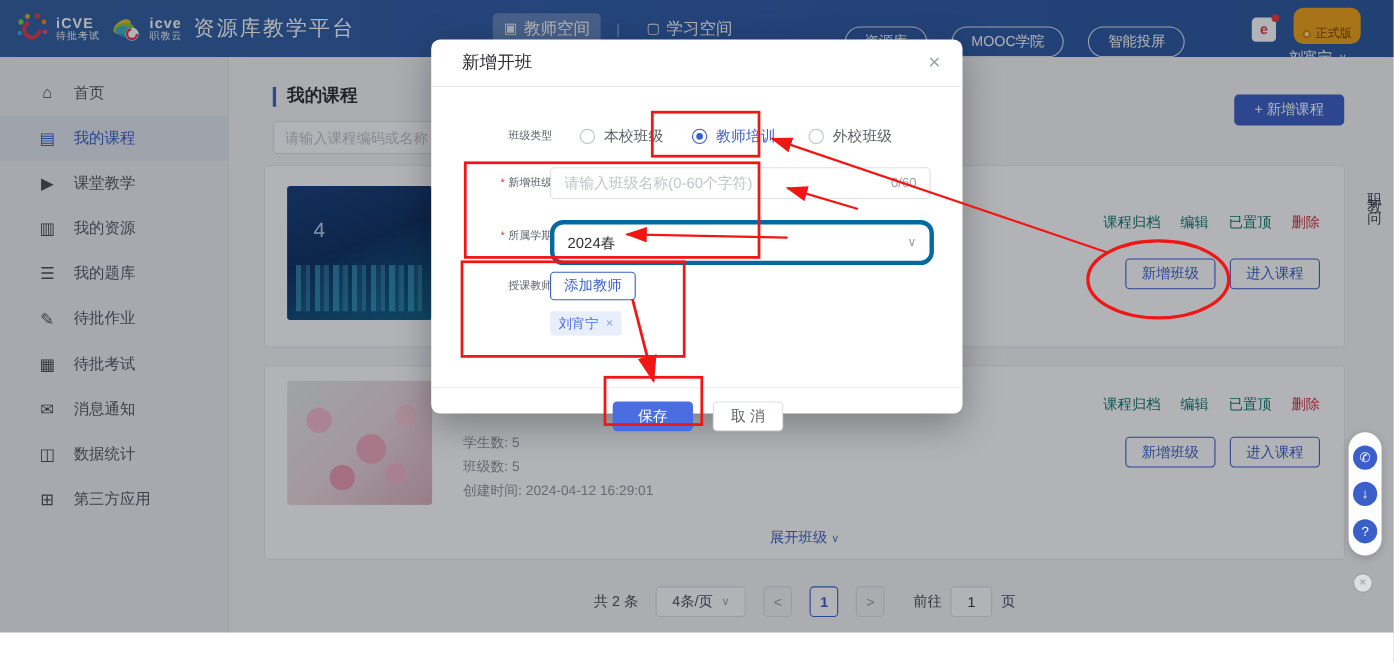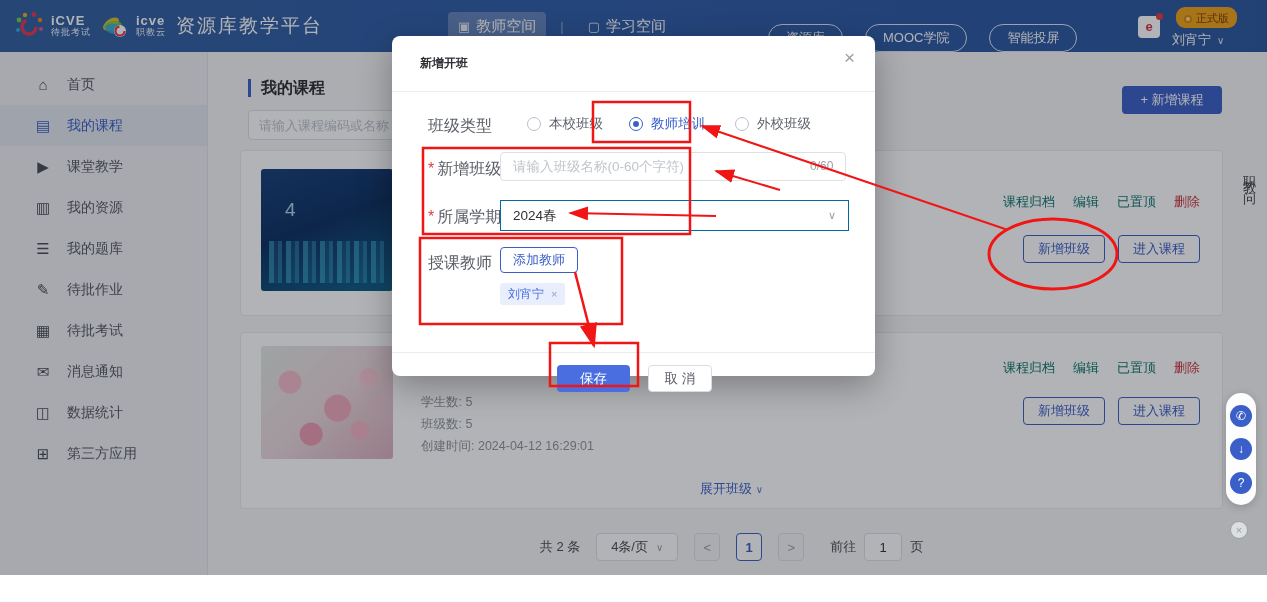--- a/index.html
+++ b/index.html
@@ -17,21 +17,21 @@
 .hnav .tab{display:flex;gap:6px;align-items:center;padding:5px 10px;border-radius:4px;cursor:pointer}
 .hnav .tab.active{background:rgba(255,255,255,.25)}
 .tab-ico{font-size:13px;opacity:.9}
 .hdivider{color:rgba(255,255,255,.45);font-size:13px}
 .hpills{position:absolute;left:768px;top:0;height:52px;display:flex;align-items:flex-end;gap:22px}
 .pill{border:1px solid rgba(255,255,255,.85);border-radius:15px;padding:4px 17px;font-size:13px;cursor:pointer;white-space:nowrap}
 .huser{position:absolute;left:1138px;top:7px;display:flex;gap:12px}
 .uicon{width:22px;height:22px;background:#fff;border-radius:4px;position:relative;color:#d8344a;font-weight:bold;text-align:center;line-height:22px;font-size:13px;margin-top:9px;cursor:pointer}
 .uicon .dot{position:absolute;right:-3px;top:-3px;width:7px;height:7px;background:#e23b3b;border-radius:50%}
 .ublock{display:flex;flex-direction:column;align-items:flex-start;gap:3px}
-.vbadge{background:#f0a21a;color:#7c3f00;font-size:11px;border-radius:9px;padding:4px 8px 2px;display:flex;align-items:center;gap:4px;margin-left:4px}
+.vbadge{background:#f0a21a;color:#7c3f00;font-size:11px;border-radius:9px;padding:16px 8px 2px;display:flex;align-items:center;gap:4px;margin-left:4px}
 .medal{width:8px;height:8px;border-radius:50%;background:#ffe08a;border:2px solid #d8860b;display:inline-block}
 .uname{font-size:13px;color:#fff;display:flex;gap:6px;align-items:center;cursor:pointer}
 .caret{font-size:10px;opacity:.85}
 
 
 .sidebar{position:absolute;left:0;top:52px;width:208px;height:523px;background:#eff1f4;border-right:1px solid #e1e3e7;padding-top:12px}
 .side-item{height:41px;display:flex;align-items:center;padding-left:34px;gap:15px;font-size:14px;color:#55585e;cursor:pointer}
 .side-item .ico{width:18px;text-align:center;font-size:15px;color:#4a4d52}
 .side-item.active{background:#e2e7f1;color:#3a5fc8}
 .side-item.active .ico{color:#3a5fc8}
@@ -82,34 +82,34 @@
 .overlay{position:absolute;left:0;top:0;width:1267px;height:575px;background:rgba(16,19,27,.32);z-index:10}
 
 
 .vtab{position:absolute;left:1240px;top:166px;writing-mode:vertical-rl;font-size:13px;color:#3e4146;letter-spacing:5px;z-index:5}
 .float-pill{position:absolute;left:1226px;top:393px;width:30px;height:112px;background:#fdfdfd;border-radius:15px;box-shadow:0 2px 8px rgba(0,0,0,.18);z-index:12;display:flex;flex-direction:column;align-items:center;justify-content:space-evenly}
 .fbtn{width:22px;height:22px;border-radius:50%;background:#3a5fc8;color:#fff;font-size:12px;display:flex;align-items:center;justify-content:center;cursor:pointer}
 .float-close{position:absolute;left:1230px;top:521px;width:18px;height:18px;border-radius:50%;border:1px solid #9aa0a8;color:#9aa0a8;font-size:11px;display:flex;align-items:center;justify-content:center;z-index:12;background:rgba(255,255,255,.6);cursor:pointer}
 
 
 .modal{position:absolute;left:392px;top:36px;width:483px;height:340px;background:#fff;border-radius:8px;box-shadow:0 10px 34px rgba(0,0,0,.3);z-index:20}
-.modal-head{height:56px;border-bottom:1px solid #ececec;display:flex;align-items:center;padding-left:28px;font-size:12px;font-weight:bold;color:#2e2f33}
+.modal-head{height:43px;border-bottom:1px solid #ececec;display:flex;align-items:center;padding-left:28px;font-size:16px;font-weight:normal;color:#2e2f33}
 .modal-close{position:absolute;right:20px;top:12px;font-size:19px;color:#9aa0a8;cursor:pointer;line-height:20px}
-.m-label{position:absolute;left:36px;width:74px;text-align:left;font-size:16px;color:#5a5e66}
+.m-label{position:absolute;left:36px;width:74px;text-align:right;font-size:10px;color:#5a5e66}
 .req{color:#e23b3b;margin-right:3px}
 .radio-row{position:absolute;top:79px;display:flex;align-items:center}
 .radio-opt{display:flex;align-items:center;gap:8px;cursor:pointer;font-size:13.5px;color:#5a5e66}
 .rdot{width:14px;height:14px;border-radius:50%;border:1px solid #b9c0cc;background:#fff}
 .radio-opt.sel{color:#3a5fc8}
 .radio-opt.sel .rdot{border:1px solid #3a5fc8;position:relative}
 .radio-opt.sel .rdot::after{content:"";position:absolute;left:3px;top:3px;width:6px;height:6px;border-radius:50%;background:#3a5fc8}
 .m-input{position:absolute;left:108px;top:116px;width:346px;height:29px;border:1px solid #dcdfe6;border-radius:4px;padding:0 44px 0 12px;font-size:13.5px;color:#333;font-family:inherit}
 .m-input::placeholder{color:#c0c4cc}
 .m-counter{position:absolute;left:418px;top:123px;font-size:12px;color:#9aa0a8}
-.m-select{position:absolute;left:108px;top:164px;width:349px;height:31px;border:1px solid #0369a1;border-radius:0;display:flex;align-items:center;padding:0 12px;font-size:13.5px;color:#303133;cursor:pointer}
+.m-select{position:absolute;left:108px;top:164px;width:349px;height:41px;border:4px solid #0369a1;border-radius:12px;display:flex;align-items:center;padding:0 12px;font-size:13.5px;color:#303133;cursor:pointer}
 .m-select .caret2{margin-left:auto;color:#9aa0a8;font-size:11px}
 .add-teacher{position:absolute;left:108px;top:211px;height:26px;padding:0 12px;border:1px solid #3a5fc8;color:#3a5fc8;background:#fff;border-radius:4px;font-size:13px;cursor:pointer;font-family:inherit}
 .t-tag{position:absolute;left:108px;top:247px;height:22px;background:#e9eefc;color:#4a6ee0;font-size:12px;border-radius:3px;display:flex;align-items:center;gap:7px;padding:0 8px}
 .t-tag .tx{color:#8ea2d8;cursor:pointer;font-size:11px}
 .m-footer{position:absolute;left:0;top:316px;width:100%;height:36px;border-top:1px solid #ececec}
 .btn-save{position:absolute;left:165px;top:12px;width:73px;height:27px;background:#4a6ee0;color:#fff;border:none;border-radius:4px;font-size:13.5px;cursor:pointer;font-family:inherit}
 .btn-cancel{position:absolute;left:256px;top:12px;width:64px;height:27px;background:#fff;color:#5a5e66;border:1px solid #d9dce3;border-radius:4px;font-size:13.5px;cursor:pointer;font-family:inherit}
 
 
 .anno{position:absolute;left:0;top:0;z-index:30;pointer-events:none}

